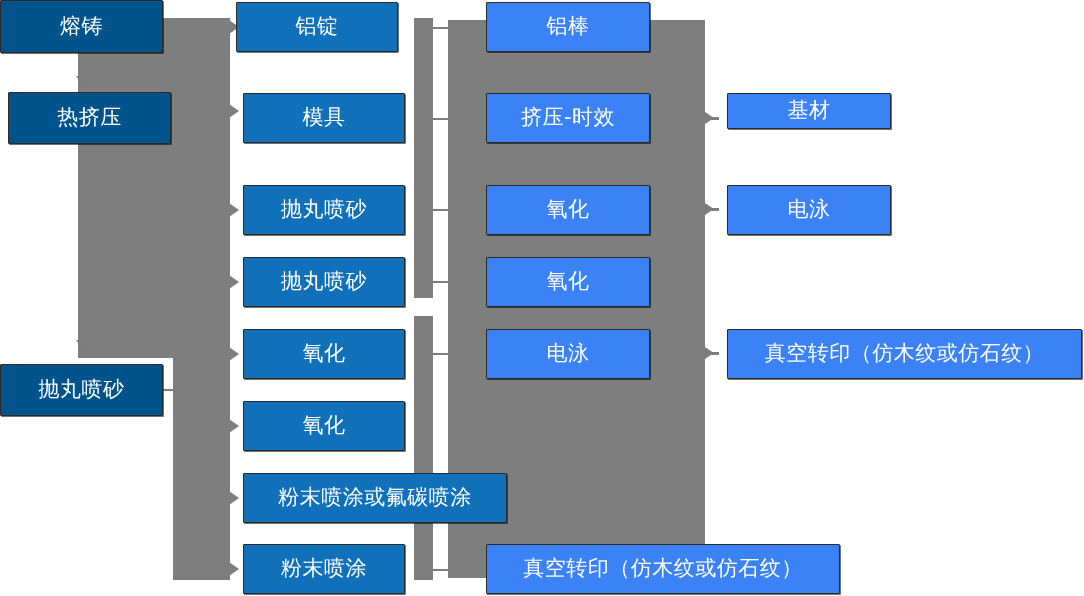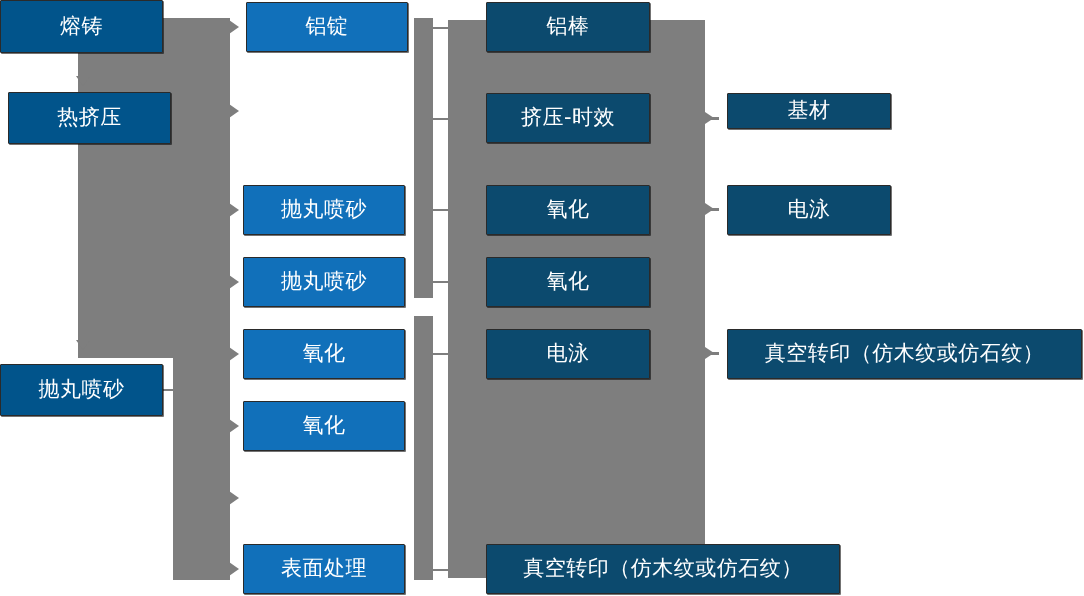--- a/index.html
+++ b/index.html
@@ -56,21 +56,21 @@
     font-size:21px;
     line-height:1.1;
     letter-spacing:.5px;
     white-space:nowrap;
     border:1px solid #2a2a2a;
     box-shadow:1px 1px 0 rgba(0,0,0,.55);
     border-radius:1px;
   }
   .box.dark{background:#01548B;}
   .box.mid {background:#1170BA;}
-  .box.lite{background:#0c4a6e;}
+  .box.lite{background:#3b82f6;}
   .box span{pointer-events:none;}
 </style>
 </head>
 <body>
 
 <div id="canvas">
 
   <div class="gray" style="left:78px;top:52px;width:25px;height:306px;"></div>
   <div class="arrow-down" style="left:76px;top:76px;"></div>
   <div class="arrow-down" style="left:76px;top:340px;"></div>
@@ -113,37 +113,43 @@
   <div class="box dark" style="left:0px;top:0px;width:163px;height:53px;">
     <span>熔铸</span>
   </div>
   <div class="box dark" style="left:8px;top:92px;width:163px;height:52px;">
     <span>热挤压</span>
   </div>
   <div class="box dark" style="left:0px;top:364px;width:163px;height:52px;">
     <span>抛丸喷砂</span>
   </div>
 
-  <div class="box mid" style="left:246px;top:2px;width:162px;height:50px;">
+  <div class="box mid" style="left:236px;top:2px;width:162px;height:50px;">
     <span>铝锭</span>
+  </div>
+  <div class="box mid" style="left:243px;top:93px;width:162px;height:50px;">
+    <span>模具</span>
   </div>
   <div class="box mid" style="left:243px;top:185px;width:162px;height:50px;">
     <span>抛丸喷砂</span>
   </div>
   <div class="box mid" style="left:243px;top:257px;width:162px;height:50px;">
     <span>抛丸喷砂</span>
   </div>
   <div class="box mid" style="left:243px;top:329px;width:162px;height:50px;">
     <span>氧化</span>
   </div>
   <div class="box mid" style="left:243px;top:401px;width:162px;height:50px;">
     <span>氧化</span>
   </div>
+  <div class="box mid" style="left:243px;top:473px;width:264px;height:50px;">
+    <span>粉末喷涂或氟碳喷涂</span>
+  </div>
   <div class="box mid" style="left:243px;top:544px;width:162px;height:50px;">
-    <span>表面处理</span>
+    <span>粉末喷涂</span>
   </div>
 
   <div class="box lite" style="left:486px;top:2px;width:164px;height:50px;">
     <span>铝棒</span>
   </div>
   <div class="box lite" style="left:486px;top:93px;width:164px;height:50px;">
     <span>挤压-时效</span>
   </div>
   <div class="box lite" style="left:486px;top:185px;width:164px;height:50px;">
     <span>氧化</span>

